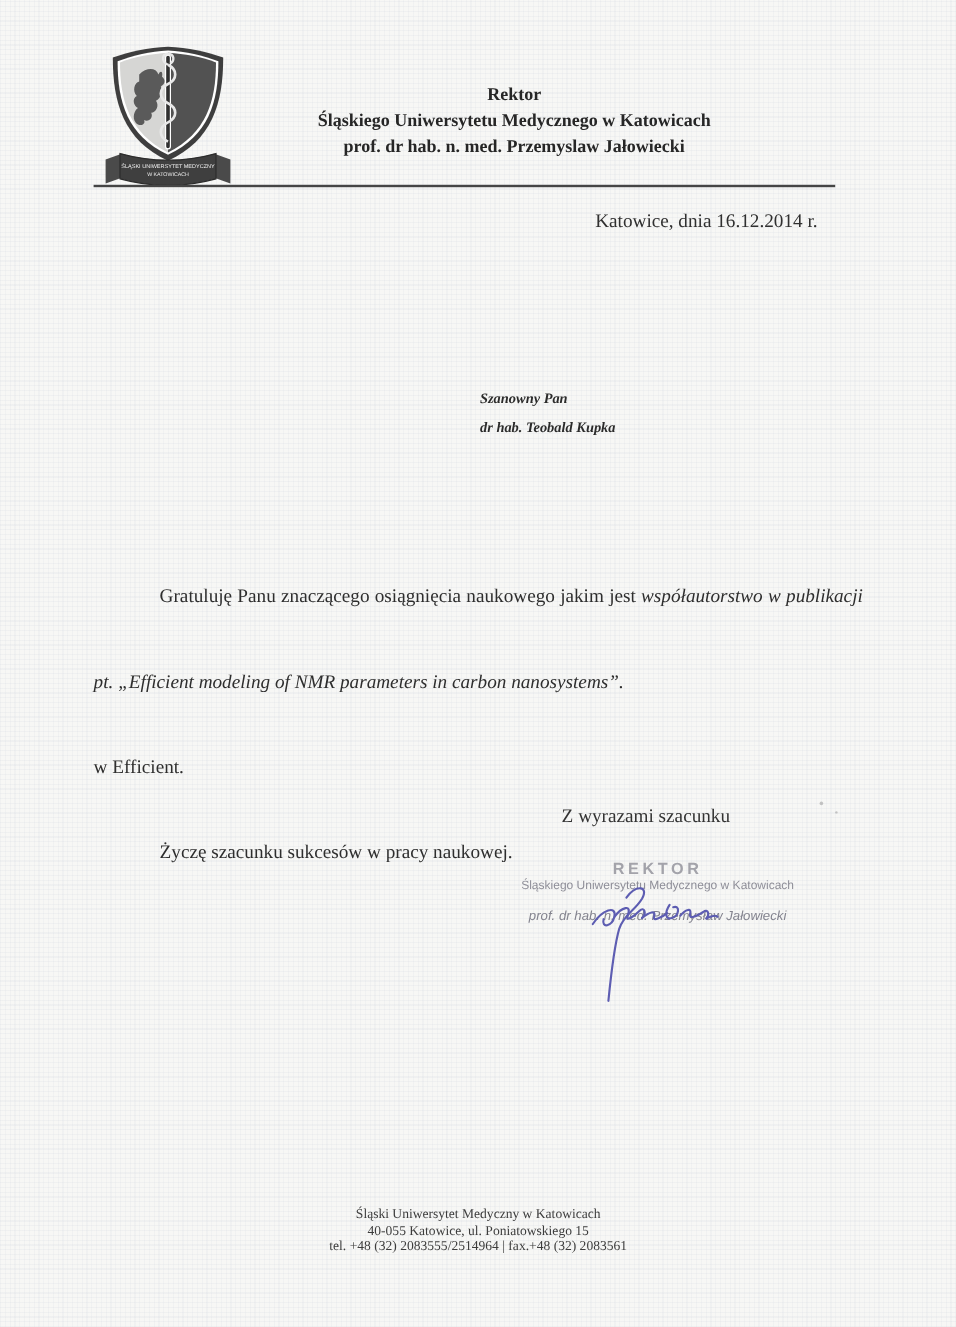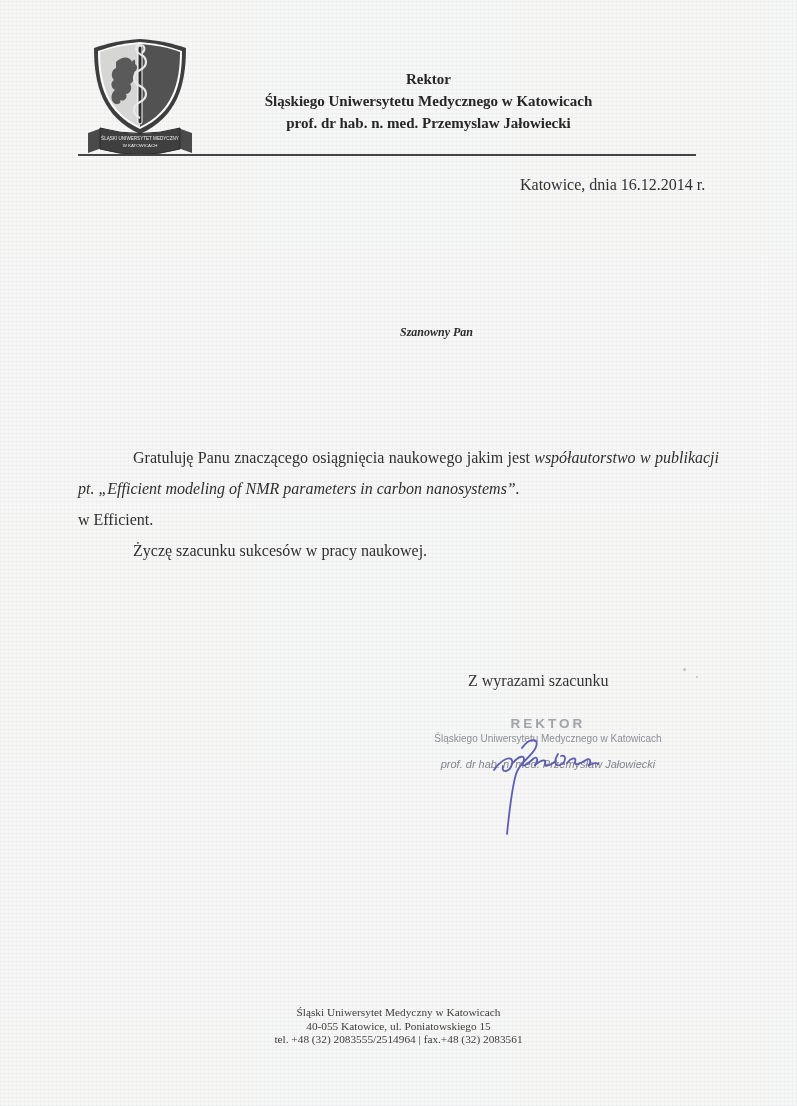--- a/index.html
+++ b/index.html
@@ -22,29 +22,29 @@
     text-align:center;
     font-weight:bold;
     font-size:15px;line-height:22px;
     color:#262626;
   }
   .logo{top:36px;left:86px;width:108px;height:122px;}
   .rule{
     top:154px;left:78px;width:618px;height:2px;
     background:#454545;
   }
-  .dateline{top:176px;left:496px;font-size:16px;color:#303030;margin-left:24px;}
+  .dateline{top:176px;left:496px;font-size:16px;color:#303030;}
   .addressee{
     top:320px;left:400px;
     font-weight:bold;font-style:italic;
     font-size:12px;line-height:24px;color:#2b2b2b;
   }
   
   .body-block{top:442px;left:78px;width:641px;font-size:16px;line-height:31px;color:#2e2e2e;}
-  .bline{min-height:31px;}
+  .bline{min-height:31px;margin-top:40px;}
   .jline{text-align:justify;text-align-last:justify;}
   .indent{text-indent:55px;}
   .it{font-style:italic;}
   .closing{top:672px;left:444px;font-size:16px;color:#333;margin-left:24px;}
   
   .stamp{
     top:716px;left:408px;width:280px;
     text-align:center;
     font-family:"Liberation Sans","DejaVu Sans",sans-serif;
     color:#90909a;
@@ -99,20 +99,21 @@
     <div>Śląskiego Uniwersytetu Medycznego w Katowicach</div>
     <div>prof. dr hab. n. med. Przemyslaw Jałowiecki</div>
   </div>
 
   <div class="abs rule"></div>
 
   <div class="abs dateline">Katowice, dnia 16.12.2014 r.</div>
 
   <div class="abs addressee">
     <div>Szanowny Pan</div>
+    <div>dr hab. Teobald Kupka</div>
   </div>
 
   <div class="abs body-block">
     <div class="bline jline indent"><span>Gratuluję Panu znaczącego osiągnięcia naukowego jakim jest</span> <span class="it">współautorstwo w publikacji</span></div>
     <div class="bline"><span class="it">pt. „Efficient modeling of NMR parameters in carbon nanosystems”.</span></div>
     <div class="bline">w Efficient.</div>
     <div class="bline indent">Życzę szacunku sukcesów w pracy naukowej.</div>
   </div>
 
   <div class="abs closing">Z wyrazami szacunku</div>

